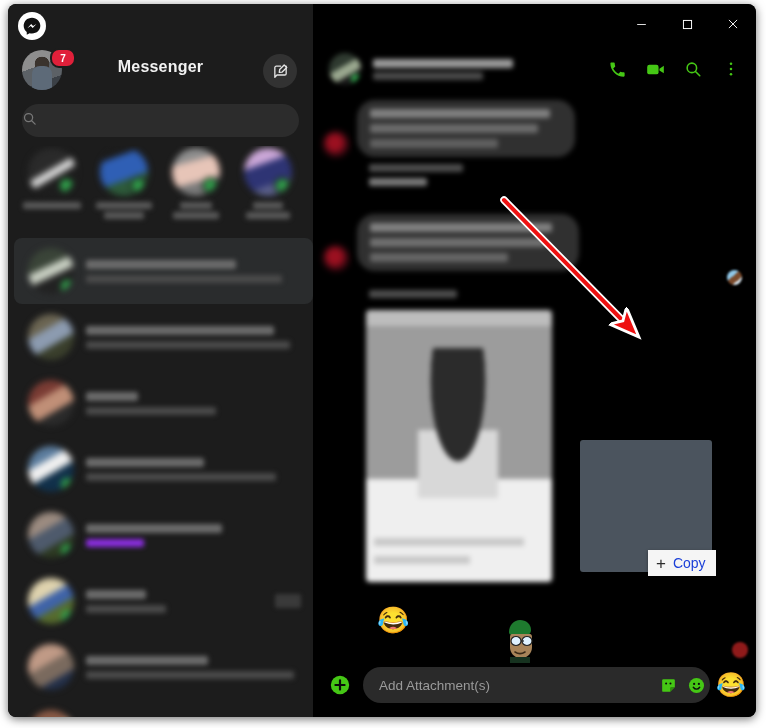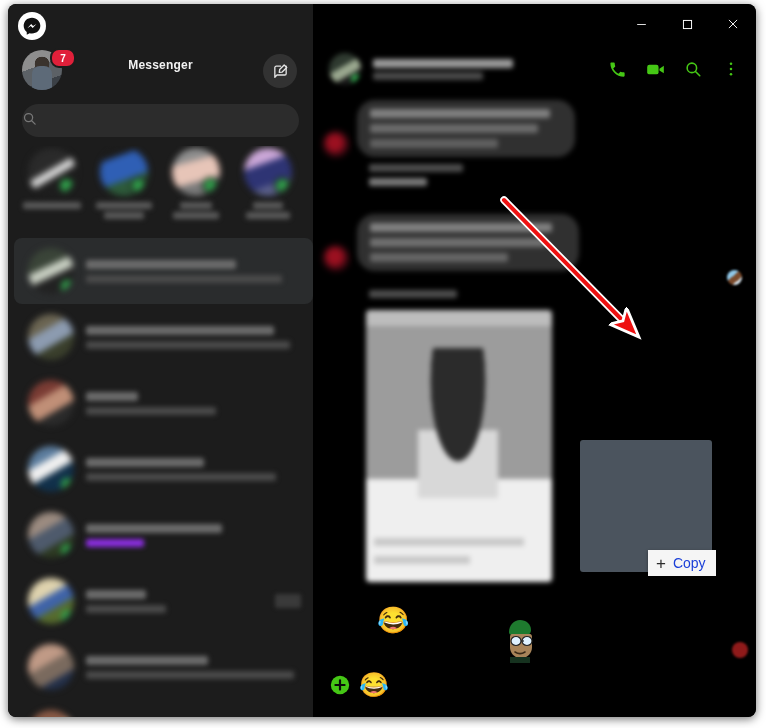--- a/index.html
+++ b/index.html
@@ -68,21 +68,21 @@
     border-radius: 9px;
     background: #e0203a;
     color: #fff; font-size: 10px; font-weight: bold;
     display: flex; align-items: center; justify-content: center;
     border: 2px solid #1c1c1c;
     box-sizing: content-box;
   }
   .app-title {
     position: absolute; left: 0; top: 12px;
     width: 305px; text-align: center;
-    color: #f2f2f2; font-size: 12px; font-weight: bold;
+    color: #f2f2f2; font-size: 16px; font-weight: bold;
     letter-spacing: 0.2px;
   }
   .compose-btn {
     position: absolute; right: 16px; top: 8px;
     width: 34px; height: 34px; border-radius: 50%;
     background: #323232;
     display: flex; align-items: center; justify-content: center;
     cursor: pointer;
   }
 
@@ -606,20 +606,39 @@
         <div class="side-emoji"></div>
       </div>
 
       <div class="composer">
         <div class="plus-btn">
           <svg width="22" height="22" viewBox="0 0 24 24">
             <circle cx="12" cy="12" r="10" fill="#45c715"></circle>
             <path d="M12 7v10M7 12h10" stroke="#0a0a0a" stroke-width="2.4" stroke-linecap="round"></path>
           </svg>
         </div>
+        <div class="input-pill">
+          <input class="msg-input" type="text" placeholder="Add Attachment(s)" style="">
+          <span class="pill-ico">
+            <svg width="19" height="19" viewBox="0 0 24 24" fill="#45c715">
+              <path d="M4 5.5A1.5 1.5 0 0 1 5.5 4h13A1.5 1.5 0 0 1 20 5.5V14l-6 6H5.5A1.5 1.5 0 0 1 4 18.5z"></path>
+              <path d="M14 20v-4.5a1.5 1.5 0 0 1 1.5-1.5H20z" fill="#2e8c0d"></path>
+              <circle cx="9" cy="9.5" r="1.3" fill="#0a0a0a"></circle>
+              <circle cx="14.5" cy="9.5" r="1.3" fill="#0a0a0a"></circle>
+            </svg>
+          </span>
+          <span class="pill-ico">
+            <svg width="19" height="19" viewBox="0 0 24 24">
+              <circle cx="12" cy="12" r="9.5" fill="#45c715"></circle>
+              <circle cx="9" cy="10" r="1.4" fill="#0a0a0a"></circle>
+              <circle cx="15" cy="10" r="1.4" fill="#0a0a0a"></circle>
+              <path d="M8 14.2c1.1 1.6 2.5 2.4 4 2.4s2.9-.8 4-2.4" stroke="#0a0a0a" stroke-width="1.8" fill="none" stroke-linecap="round"></path>
+            </svg>
+          </span>
+        </div>
         <span class="laugh-btn">😂</span>
       </div>
 
       <svg class="arrow-svg" style="left:175px; top:182px;">
         <defs>
           <marker id="ah" markerWidth="9" markerHeight="9" refX="3.6" refY="3" orient="auto">
             <path d="M0,0 L7.5,3 L0,6 L1.8,3 z" fill="#ee1111" stroke="#ffffff" stroke-width="0.7"></path>
           </marker>
         </defs>
         <path d="M16,14 L140,140" stroke="#ffffff" stroke-width="7.5" fill="none" stroke-linecap="round"></path>

